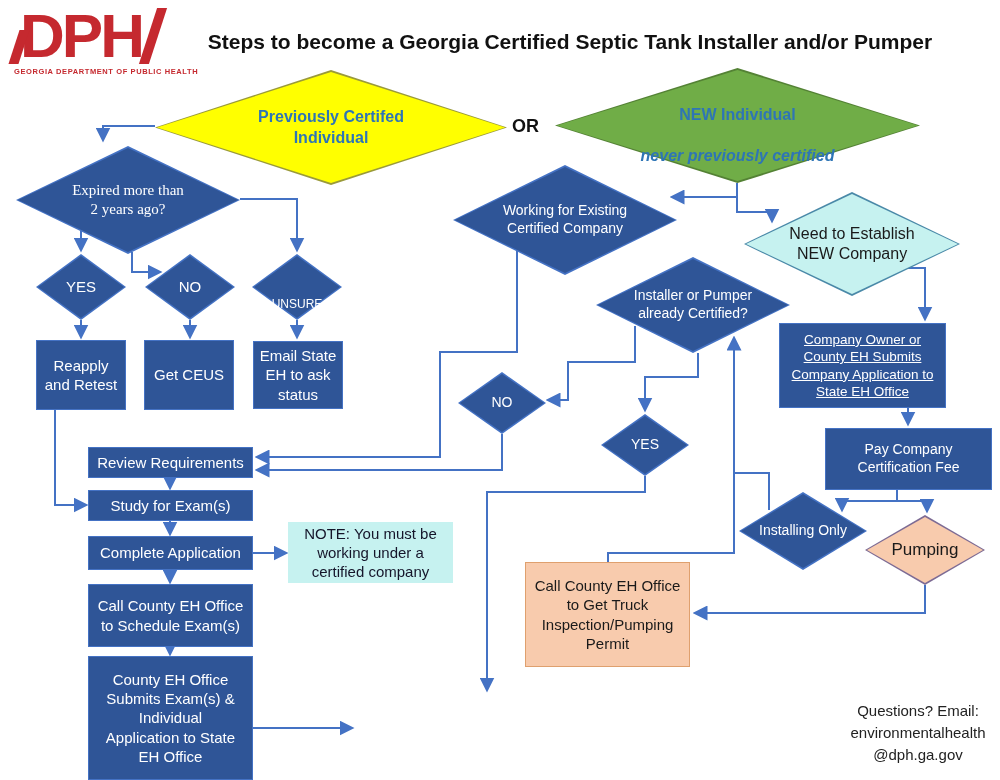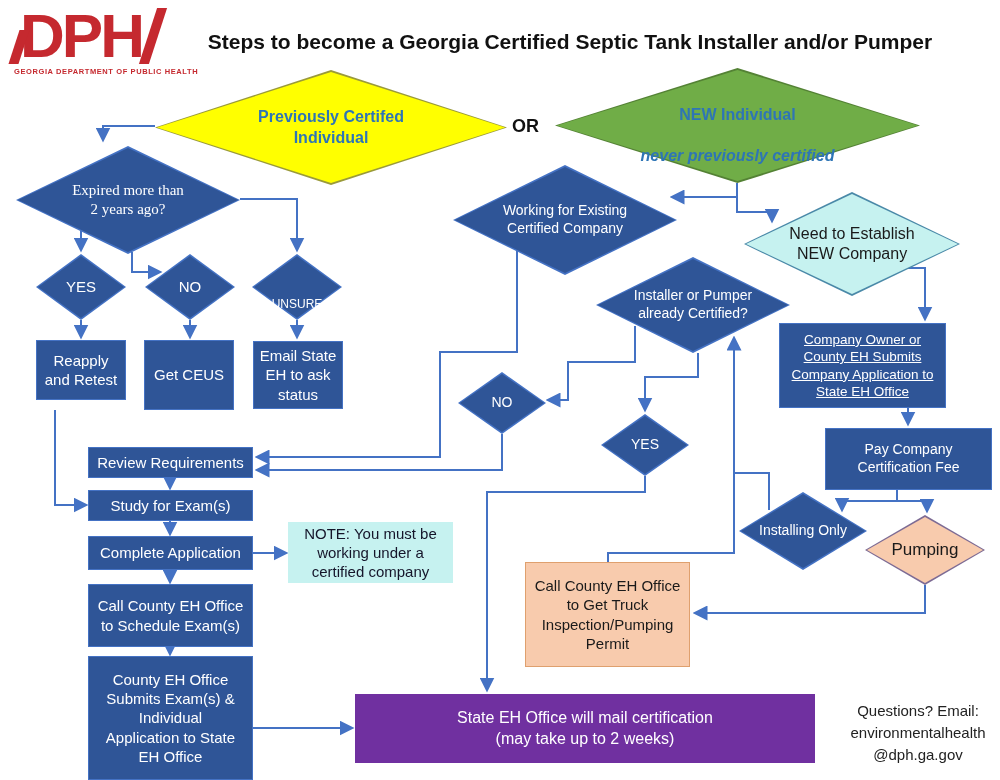--- a/index.html
+++ b/index.html
@@ -199,21 +199,21 @@
   </div>
 
   <div class="diamond" style="left:865px;top:515px;width:120px;height:70px;">
     <div class="d-border" style="background:#7D6B94;"></div>
     <div class="d-fill" style="background:#F8CBAD;"></div>
     <div class="d-text">
         <span class="lbl dark" style="font-size:17px;">Pumping</span>
       </div>
   </div>
 
-  <div class="rect navy" style="left:36px;top:340px;width:90px;height:60px;">
+  <div class="rect navy" style="left:36px;top:340px;width:90px;height:70px;">
       <span class="lbl" style="font-size:15px;">Reapply
 and Retest</span>
     </div>
 
   <div class="rect navy" style="left:144px;top:340px;width:90px;height:70px;">
       <span class="lbl" style="font-size:15px;">Get CEUS</span>
     </div>
 
   <div class="rect navy" style="left:253px;top:341px;width:90px;height:68px;">
       <span class="lbl" style="font-size:15px;">Email State
@@ -264,22 +264,18 @@
 Certification Fee</span>
     </div>
 
   <div class="rect peachbox" style="left:525px;top:562px;width:165px;height:105px;">
       <span class="lbl" style="font-size:15px;">Call County EH Office
 to Get Truck
 Inspection/Pumping
 Permit</span>
     </div>
 
-  <div class="rect purple" style="left:355px;top:694px;width:460px;height:69px;">
-      <span class="lbl" style="font-size:16px;">State EH Office will mail certification
-(may take up to 2 weeks)</span>
-    </div>
 
   <div class="abs questions" style="left:838px;top:700px;width:160px;">Questions? Email:
 environmentalhealth
 @dph.ga.gov</div>
 
 </div>
 
 </body></html>

